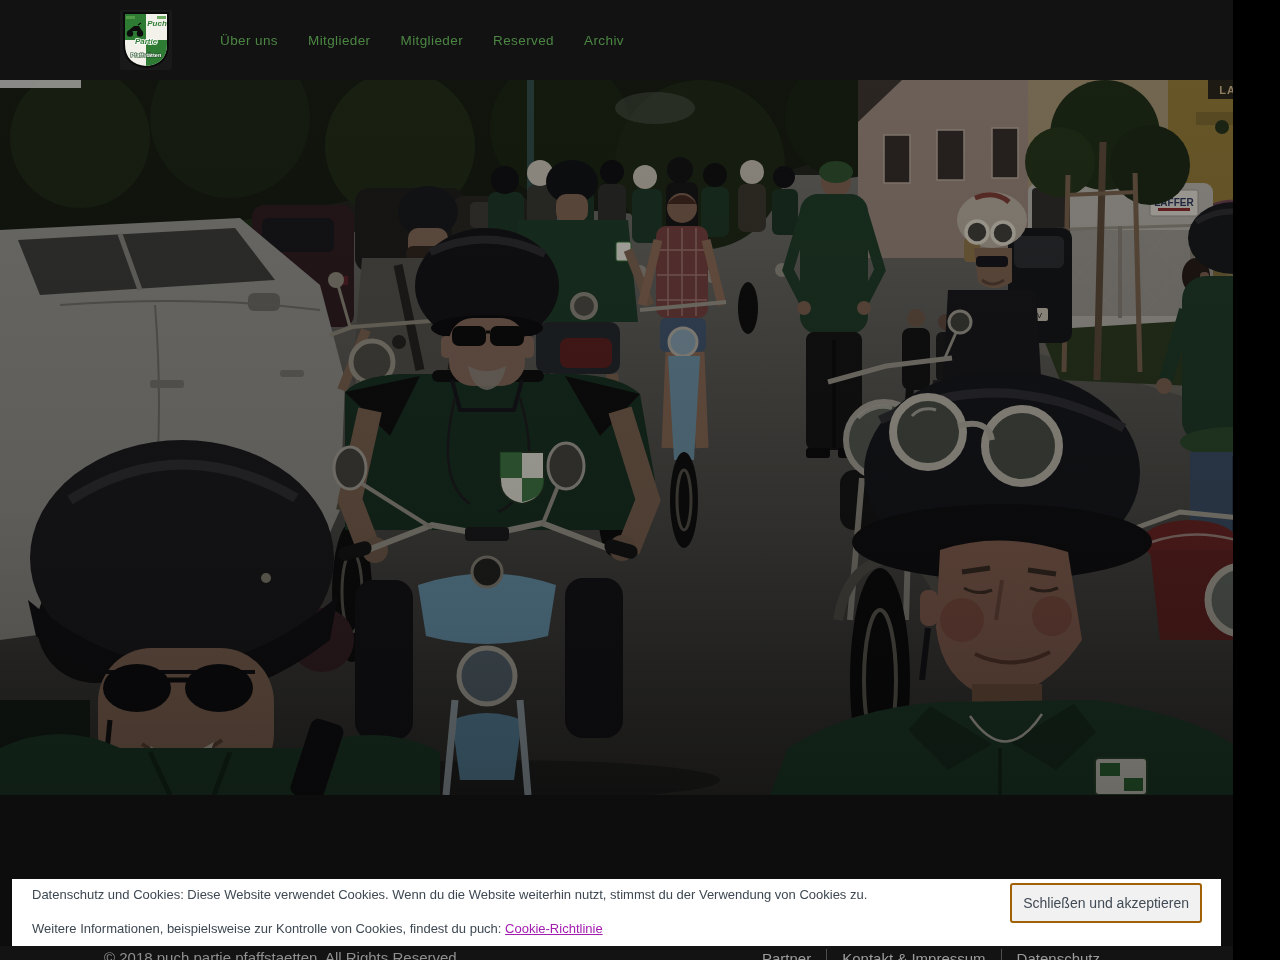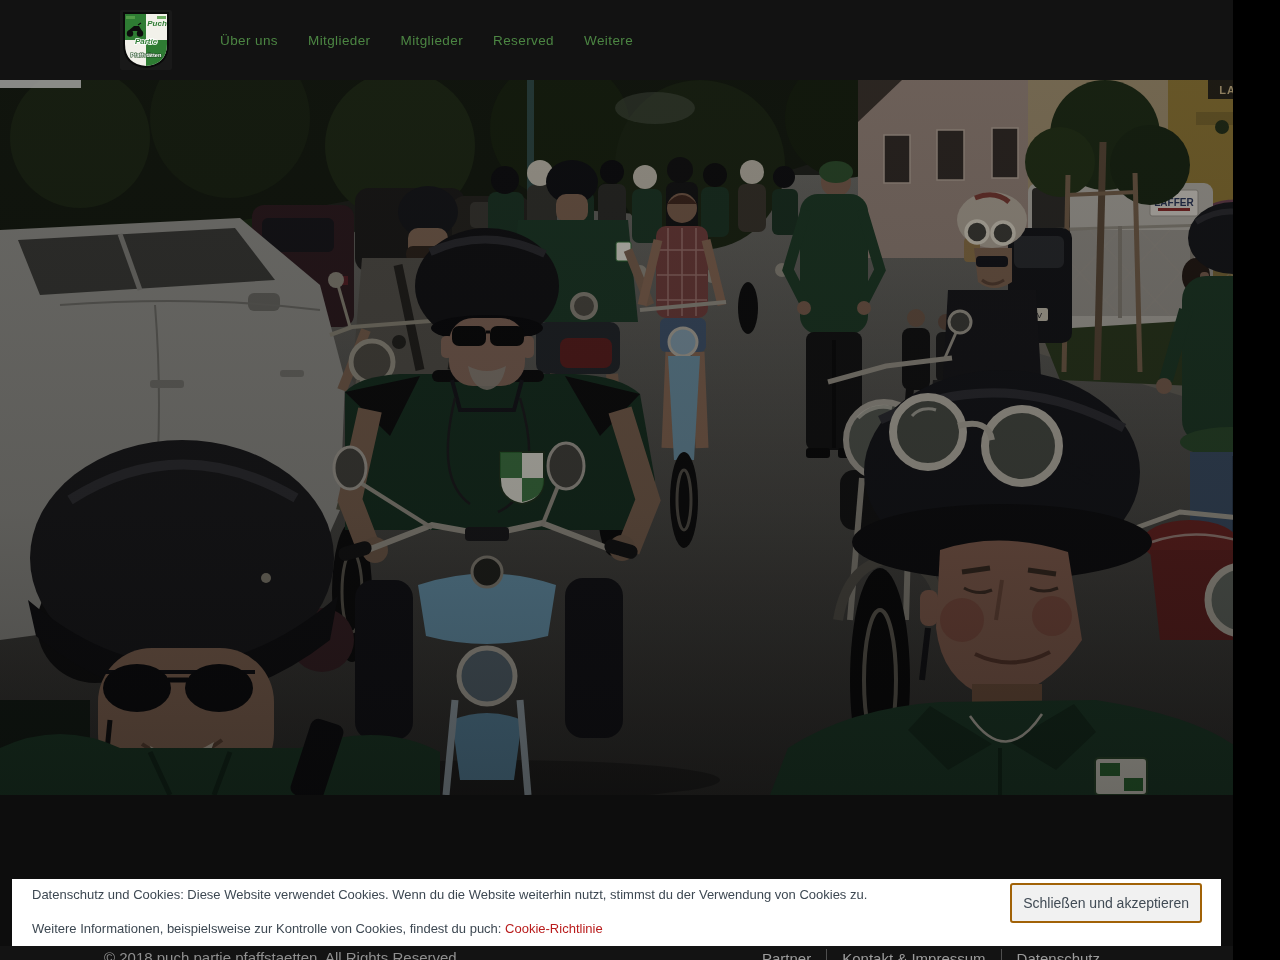--- a/index.html
+++ b/index.html
@@ -14,21 +14,21 @@
   
   .hero{position:absolute;top:80px;left:0;width:1280px;height:715px;overflow:hidden;background:#1b1d17;}
   .hero svg.scene{display:block;width:1280px;height:715px;}
   .slider-bar{position:absolute;top:0;left:0;width:81px;height:8px;background:rgba(164,164,161,.82);}
 
   
   .cookie{position:absolute;left:12px;right:12px;top:879px;height:67px;background:#ffffff;z-index:6;}
   .cookie p{margin:0;position:absolute;left:20px;font-size:13px;color:#3d4852;white-space:nowrap;}
   .cookie .l1{top:8px;}
   .cookie .l2{top:42px;}
-  .cookie a{color:#b91c1c;cursor:pointer;margin-top:32px;}
+  .cookie a{color:#a21caf;text-decoration:underline;cursor:pointer;margin-top:32px;}
   .cookie button{position:absolute;right:19px;top:4px;height:40px;padding:0 11px;font-size:14px;color:#414b55;
     background:#f1f1f1;border:2px solid #a16207;border-radius:3px;font-family:inherit;cursor:pointer;}
 
   
   footer{position:absolute;left:0;right:0;top:946px;height:40px;background:#131313;font-size:15px;}
   .copyright{position:absolute;left:104px;top:3px;color:#8f8f8f;white-space:nowrap;}
   .flinks{position:absolute;right:118px;top:3px;display:flex;}
   .flinks a{color:#9b9b9b;text-decoration:none;padding:0 15px;line-height:19px;cursor:pointer;}
   .flinks a + a{border-left:1px solid #4e4e4e;}
 </style>
@@ -53,21 +53,21 @@
       <rect x="37" y="6" width="9" height="3" fill="#57a04b" opacity=".85"></rect>
       <text x="37" y="16" font-size="8" font-style="italic" font-weight="bold" text-anchor="middle" fill="#2e7c33">Puch</text>
       <text x="26" y="34" font-size="8" font-style="italic" font-weight="bold" text-anchor="middle" fill="#2e7c33" style="paint-order:stroke" stroke="#ffffff" stroke-width="1.6">Partie</text>
       <text x="26" y="47" font-size="5.6" font-weight="bold" text-anchor="middle" fill="#ffffff" style="paint-order:stroke" stroke="#1c4a1f" stroke-width="1">Pfaffstätten</text>
     </svg>
     <nav>
       <a>Über uns</a>
       <a>Mitglieder</a>
       <a>Mitglieder</a>
       <a>Reserved</a>
-      <a>Weitere</a>
+      <a>Archiv</a>
     </nav>
   </header>
 
   <div class="hero">
     <svg class="scene" viewBox="0 0 1280 715">
       <defs>
         <linearGradient id="g-road" x1="0" y1="0" x2="0" y2="1">
           <stop offset="0" stop-color="#6d6c66"></stop>
             <stop offset="1" stop-color="#2e2d2a"></stop>
         </linearGradient>

